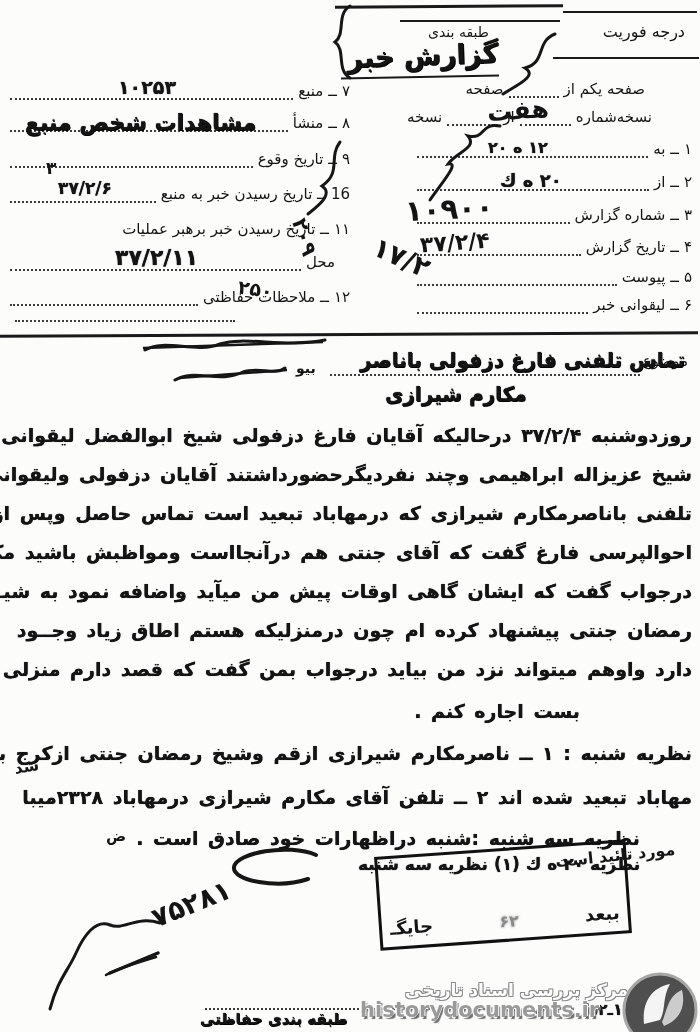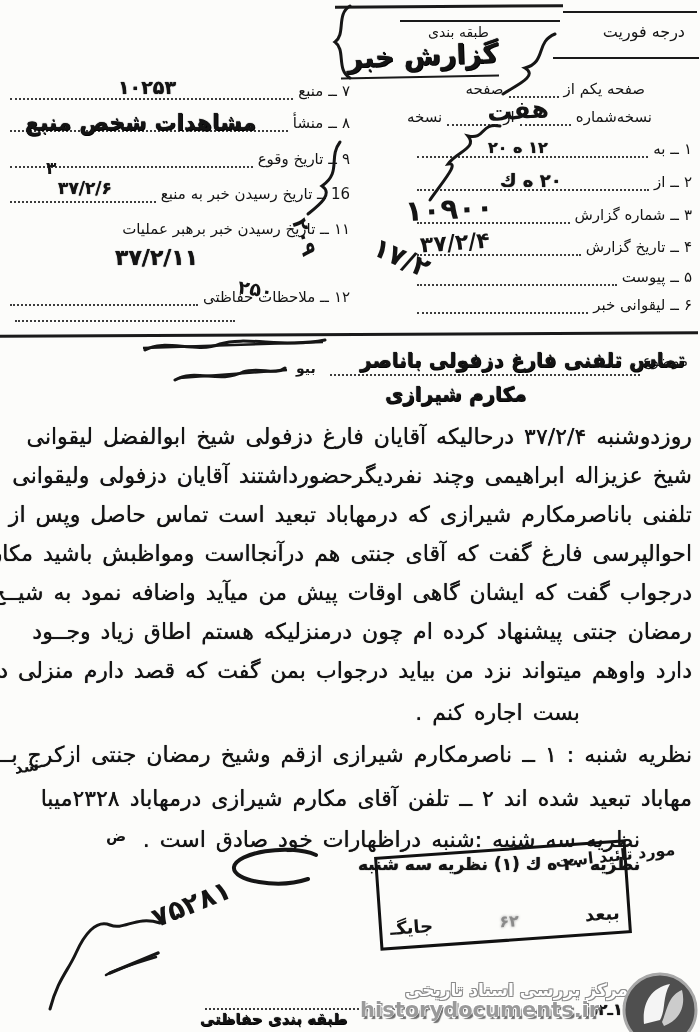--- a/index.html
+++ b/index.html
@@ -11,21 +11,21 @@
   .abs{position:absolute;}
   .rule{position:absolute;background:#1a1a1a;}
   .lbl{font-size:15px;white-space:nowrap;}
   .num{font-size:15px;}
   .frow{position:absolute;display:flex;align-items:flex-end;direction:rtl;gap:5px;}
   .dots{flex:1;border-bottom:2px dotted #3c3c3c;height:13px;min-width:14px;}
   .typed{position:absolute;font-weight:bold;white-space:nowrap;
          text-shadow:0 0 1px #000;letter-spacing:1px;}
   .hand{position:absolute;font-weight:bold;white-space:nowrap;transform-origin:center;}
   .ink{text-shadow:0 0 1px #000,.6px .6px 0 #000;}
-  .bline{position:absolute;right:8px;text-align:right;font-size:22px;font-weight:normal;
+  .bline{position:absolute;right:8px;text-align:right;font-size:19px;font-weight:bold;
          word-spacing:3px;white-space:nowrap;text-shadow:0 0 .7px #000;}
   .scrib{position:absolute;}
   .title-stamp{position:absolute;font-size:27px;font-weight:bold;
     transform:rotate(-2deg);text-shadow:0 0 1px #000,1px 1px 0 #000;}
   .stampbox{position:absolute;border:3px solid #111;transform:rotate(-4deg);}
   .wm-title{position:absolute;font-size:17px;font-weight:bold;color:#fff;
     text-shadow:-1px -1px 0 #8b8b8b,1px -1px 0 #8b8b8b,-1px 1px 0 #8b8b8b,1px 1px 0 #8b8b8b;}
   .wm-url{position:absolute;font-size:21px;font-weight:bold;color:#9a9a9a;direction:ltr;
     text-shadow:-1px -1px 0 #fff,1px -1px 0 #fff,-1px 1px 0 #fff,2px 2px 1px #6d6d6d;}
 </style>
@@ -112,20 +112,24 @@
   </div>
   <div class="frow" style="right:350px;top:185px;width:340px;">
     <span class="num">16</span>
     <span class="lbl">ــ تاریخ رسیدن خبر به منبع</span>
     <span class="dots" style="min-width:8px;"></span>
   </div>
   <div class="frow" style="right:350px;top:220px;width:340px;">
     <span class="num">۱۱</span>
     <span class="lbl">ــ تاریخ رسیدن خبر برهبر عملیات</span>
   </div>
+  <div class="frow" style="right:365px;top:253px;width:325px;">
+    <span class="lbl">محل</span>
+    <span class="dots"></span>
+  </div>
   <div class="frow" style="right:350px;top:288px;width:340px;">
     <span class="num">۱۲</span>
     <span class="lbl">ــ ملاحظات حفاظتی</span>
     <span class="dots"></span>
   </div>
   <div class="abs" style="right:465px;top:318px;width:220px;border-bottom:2px dotted #3c3c3c;height:2px;"></div>
 
   <div class="typed" style="left:118px;top:76px;font-size:19px;letter-spacing:3px;">۱۰۲۵۳</div>
   <div class="typed ink" style="left:25px;top:110px;font-size:22px;text-align:right;">مشاهدات شخص منبع</div>
   <div class="typed" style="left:58px;top:178px;font-size:17px;">۳۷/۲/۶</div>

